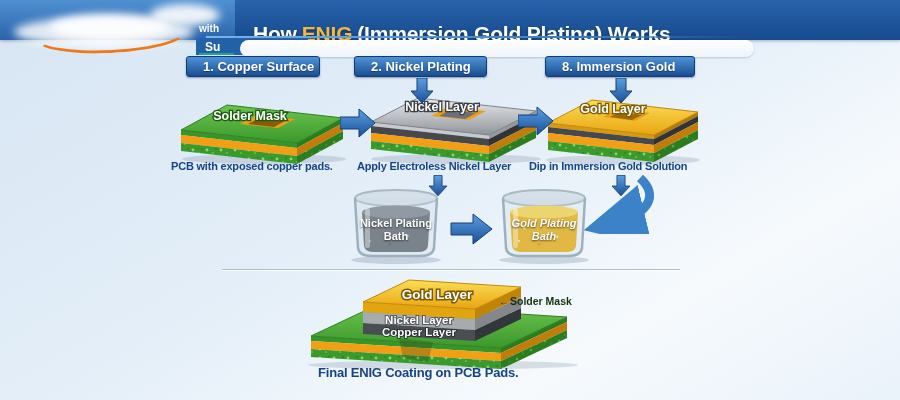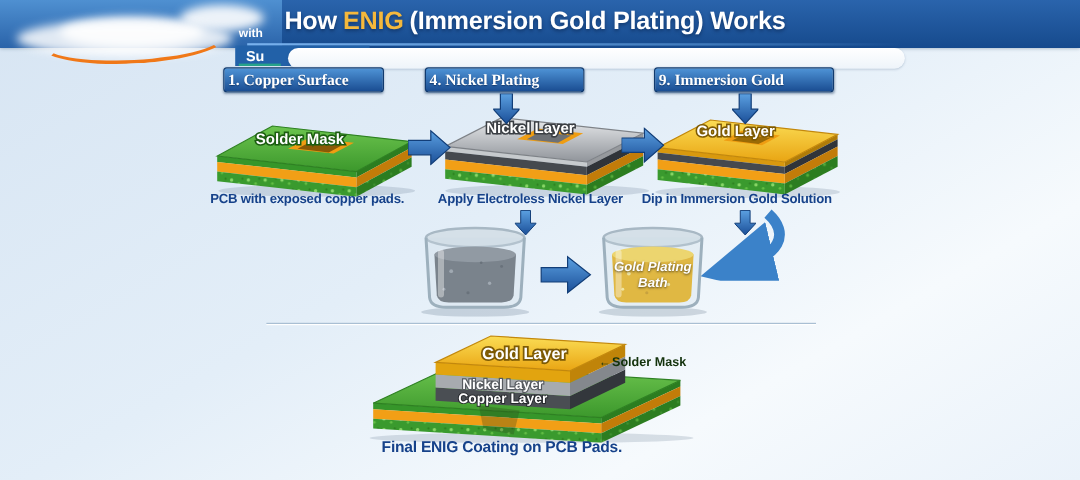--- a/index.html
+++ b/index.html
@@ -4,42 +4,42 @@
 <style>
   html,body{margin:0;padding:0;}
   .stage{position:relative;width:900px;height:400px;overflow:hidden;
     font-family:"Liberation Sans",sans-serif;font-weight:700;
     background:linear-gradient(150deg,#d7e5f3 0%,#e3eef8 45%,#f6fafd 75%,#eaf2fa 100%);}
   .topbar{position:absolute;left:0;top:0;width:900px;height:40px;
     background:linear-gradient(#2a64ac,#164a8d);box-shadow:0 1px 3px rgba(20,50,90,.35);}
   .sky{position:absolute;left:0;top:0;width:235px;height:40px;
     background:linear-gradient(#4f90d1,#2a63a9);}
   .cloud{position:absolute;background:#fff;border-radius:50%;filter:blur(4px);opacity:.9;}
-  .title{position:absolute;left:237px;top:6px;margin:0;font-size:21px;color:#fff;
+  .title{position:absolute;left:237px;top:6px;margin:16px;font-size:21px;color:#fff;
     text-shadow:0 2px 3px rgba(0,20,50,.45);white-space:nowrap;letter-spacing:-.2px;}
   .title .hl{color:#f4b83c;margin:0 5px;}
   .oper{position:absolute;left:199px;top:23px;font-size:10px;color:#fff;}
   .title-underline{position:absolute;left:206px;top:36px;width:546px;height:2px;
     background:linear-gradient(to right,#79b2ee,#3f79ba 70%,rgba(63,121,186,0));}
   .sub-blue{position:absolute;left:196px;top:38px;width:112px;height:17px;background:#2261a8;}
   .sub-white{position:absolute;left:240px;top:40px;width:514px;height:17px;border-radius:9px;
     background:linear-gradient(#ffffff,#eef4fa);box-shadow:0 1px 2px rgba(40,70,110,.25);}
   .sub-txt{position:absolute;left:205px;top:40px;font-size:12px;color:#fff;}
   .sub-underline{position:absolute;left:199px;top:53px;width:35px;height:2px;background:#27a38b;}
   .logo{position:absolute;left:4px;top:1px;width:205px;height:54px;}
   .logo-text{position:absolute;left:18px;top:8px;font-size:26px;letter-spacing:-1px;
     color:#2aa04d;text-shadow:0 1px 1px rgba(255,255,255,.7);white-space:nowrap;}
   .swoosh{position:absolute;left:28px;top:12px;width:152px;height:34px;
     border:3px solid transparent;border-bottom-color:#f07818;border-radius:50%;
     transform:rotate(-3deg);}
-  .stepbox{position:absolute;height:21px;display:flex;align-items:center;padding-left:3px;
+  .stepbox{position:absolute;height:21px;display:flex;align-items:center;padding-left:16px;
     box-sizing:border-box;color:#fff;font-size:13px;white-space:nowrap;border-radius:3px;
     background:linear-gradient(#4e93d6,#1a4d92);border:1px solid #113a6e;
-    box-shadow:0 1px 2px rgba(10,40,80,.4);text-shadow:0 1px 1px rgba(0,20,50,.5);font-family:Liberation Serif, serif;}
-  .caption{position:absolute;font-size:11px;color:#16428a;text-align:center;
+    box-shadow:0 1px 2px rgba(10,40,80,.4);text-shadow:0 1px 1px rgba(0,20,50,.5);}
+  .caption{position:absolute;font-size:11px;color:#16428a;text-align:left;
     white-space:nowrap;letter-spacing:-.2px;}
   .pcb,.beaker,.arr,.curve,.finalboard{position:absolute;}
   .bath-label{position:absolute;left:8px;top:31px;width:84px;text-align:center;color:#fff;
     font-size:11px;line-height:1.15;text-shadow:0 1px 2px rgba(0,0,0,.65);}
   .separator{position:absolute;left:222px;top:269px;width:458px;height:1px;
     background:#a9bfd3;box-shadow:0 1px 0 #fff;}
   .final-caption{position:absolute;left:318px;top:365px;width:220px;
     font-size:13px;color:#16428a;white-space:nowrap;letter-spacing:-.2px;}
   svg{display:block;}
   svg text{font-family:"Liberation Sans",sans-serif;font-weight:700;}
@@ -98,22 +98,22 @@
   <div class="sub-white"></div>
   <span class="sub-txt">Su</span>
   <div class="sub-underline"></div>
 
   <div class="logo">
     <div class="cloud" style="left:10px;top:16px;width:180px;height:30px;opacity:.85;"></div>
     <div class="swoosh"></div>
   </div>
 
   <div class="stepbox" style="left:186px;top:56px;width:134px;">1. Copper Surface</div>
-  <div class="stepbox" style="left:354px;top:56px;width:133px;">4. Nickel Plating</div>
-  <div class="stepbox" style="left:545px;top:56px;width:150px;">9. Immersion Gold</div>
+  <div class="stepbox" style="left:354px;top:56px;width:133px;">2. Nickel Plating</div>
+  <div class="stepbox" style="left:545px;top:56px;width:150px;">8. Immersion Gold</div>
 
   <svg class="pcb" style="left:176px;top:84px;" width="170" height="80" viewBox="0 0 170 80">
     <ellipse cx="88" cy="75" rx="82" ry="5" fill="rgba(70,95,120,.18)"></ellipse>
     <polygon points="121,59 167,34 167,39 121,64" fill="#2c7d20"></polygon>
     <polygon points="121,64 167,39 167,47 121,72" fill="#c27c09"></polygon>
     <polygon points="121,72 167,47 167,55 121,80" fill="url(#pSpeckD)"></polygon>
     <polygon points="5,46 121,59 121,64 5,51" fill="#36962a"></polygon>
     <polygon points="5,51 121,64 121,72 5,59" fill="#f29f16"></polygon>
     <polygon points="5,59 121,72 121,80 5,67" fill="url(#pSpeck)"></polygon>
     <polygon points="5,46 121,59 167,34 51,21" fill="url(#gTopGreen)" stroke="#2e8122" stroke-width="1"></polygon>
@@ -190,20 +190,21 @@
       <ellipse cx="50" cy="26" rx="34" ry="6.5" fill="#777e87"></ellipse>
       <circle cx="30" cy="40" r="1.6" fill="#8d949d"></circle>
         <circle cx="62" cy="50" r="1.4" fill="#8d949d"></circle>
       <circle cx="44" cy="58" r="1.3" fill="#3e454e"></circle>
         <circle cx="72" cy="36" r="1.2" fill="#3e454e"></circle>
       <circle cx="24" cy="55" r="1.2" fill="#8d949d"></circle>
         <circle cx="55" cy="33" r="1.1" fill="#3e454e"></circle>
       <path d="M 9,12 L 12,62 Q 13,70 26,70 L 74,70 Q 87,70 88,62 L 91,12" fill="rgba(205,219,229,.30)" stroke="#9db0bd" stroke-width="2.5" stroke-linejoin="round"></path>
       <rect x="19" y="22" width="5" height="40" rx="2.5" fill="rgba(255,255,255,.38)"></rect>
     </svg>
+    <div class="bath-label">Nickel Plating Bath</div>
   </div>
 
   <svg class="arr" style="left:450px;top:212px;" width="44" height="34" viewBox="0 0 42 34">
     <polygon points="0,11 22,11 22,2 41,17 22,32 22,23 0,23" fill="url(#gArrow)" stroke="#123e78" stroke-width="1"></polygon>
   </svg>
 
   <div class="beaker" style="left:494px;top:186px;width:100px;height:78px;font-style:italic;">
     <svg width="100" height="78" viewBox="0 0 100 78">
       <ellipse cx="50" cy="74" rx="45" ry="4" fill="rgba(60,85,110,.2)"></ellipse>
       <ellipse cx="50" cy="12" rx="41" ry="8" fill="#d5e0e8" stroke="#a8b8c4" stroke-width="2"></ellipse>

